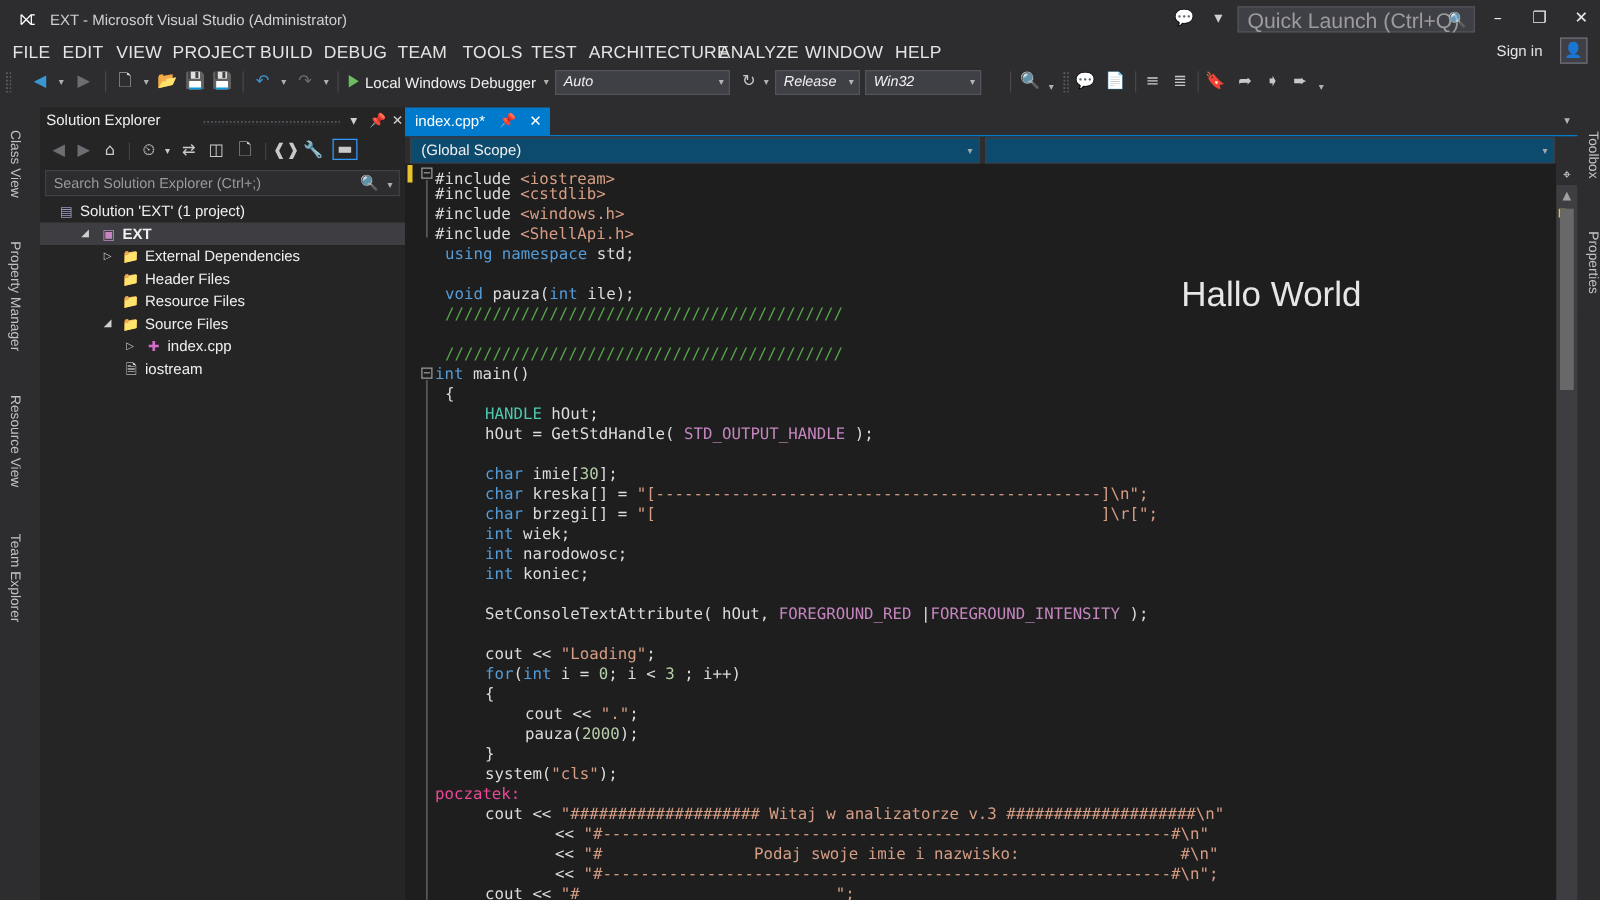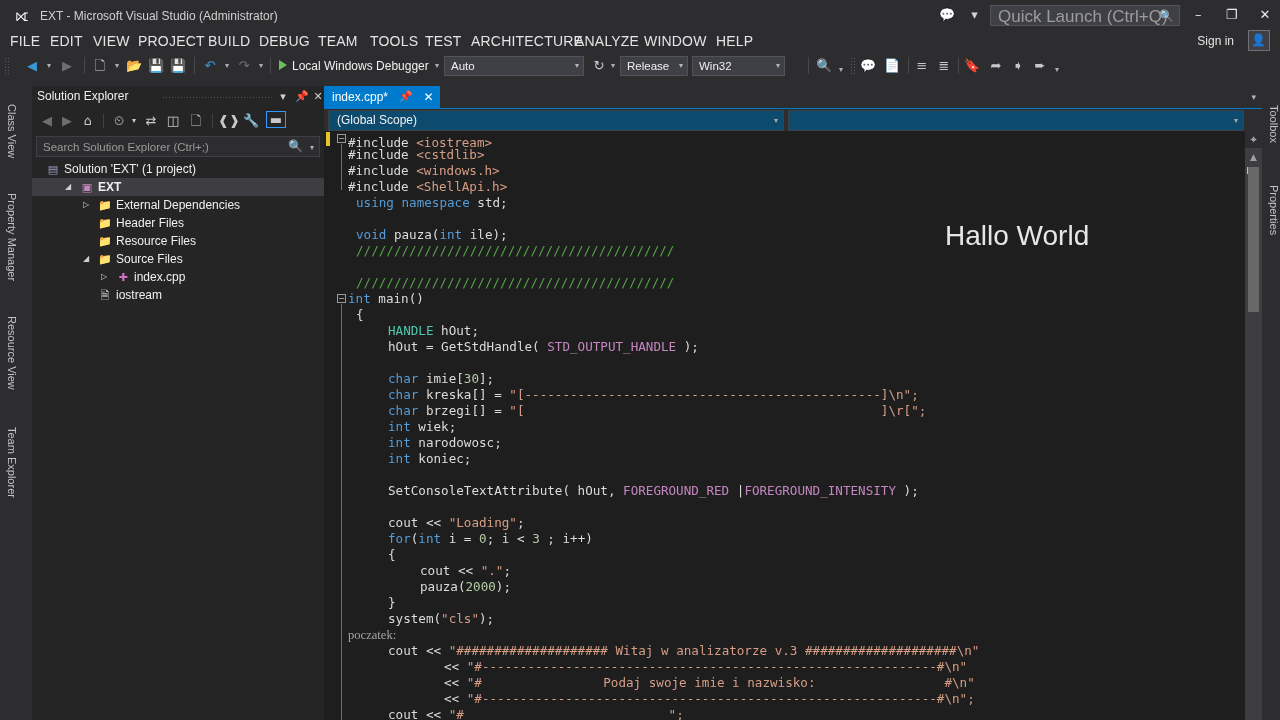--- a/index.html
+++ b/index.html
@@ -93,20 +93,21 @@
     border-left:8px solid #6bbf5e; border-top:5px solid transparent;
     border-bottom:5px solid transparent;
   }
   .run-label {
     position:absolute; left:292px; top:4px; height:20px; line-height:20px;
     font-size:12px; color:#f0f0f0; white-space:nowrap;
   }
   .combo {
     position:absolute; top:4px; height:20px; background:#3f3f46;
     border:1px solid #53535a;
+    font-style:italic;
   }
   .combo .cv {
     position:absolute; left:6px; top:0; height:18px; line-height:18px;
     font-size:11.5px; color:#f0f0f0; white-space:nowrap;
   }
   .combo .ca {
     position:absolute; right:4px; top:0; height:18px; line-height:18px;
     font-size:8px; color:#b5b5b5; font-family:"DejaVu Sans", sans-serif;
   }
 
@@ -251,21 +252,21 @@
   .cl { position:absolute; left:0; height:16px; white-space:pre; }
   .kw   { color:#569cd6; }
   .kw2  { color:#4ec9b0; }
   .str  { color:#d69d85; }
   .cmt  { color:#57a64a; }
   .mac  { color:#c586c0; }
   .num  { color:#b5cea8; }
   .pre  { color:#dcdcdc; }
   .inc  { color:#d69d85; }
   .plain{ color:#dcdcdc; }
-  .lbl  { color:#a3a3a3;font-family:Liberation Serif, serif; }
+  .lbl  { color:#ec4899; }
 
   .watermark {
     position:absolute; left:945px; top:220px; font-size:28px; color:#e6e6e6;
     font-family:"Liberation Sans", sans-serif; white-space:nowrap;
   }
 
   
   .vscroll { position:absolute; right:0; top:45px; width:17px; height:589px; background:#3e3e42; }
   .vs-split {
     position:absolute; left:0; top:0; width:17px; height:17px; background:#2d2d30;

